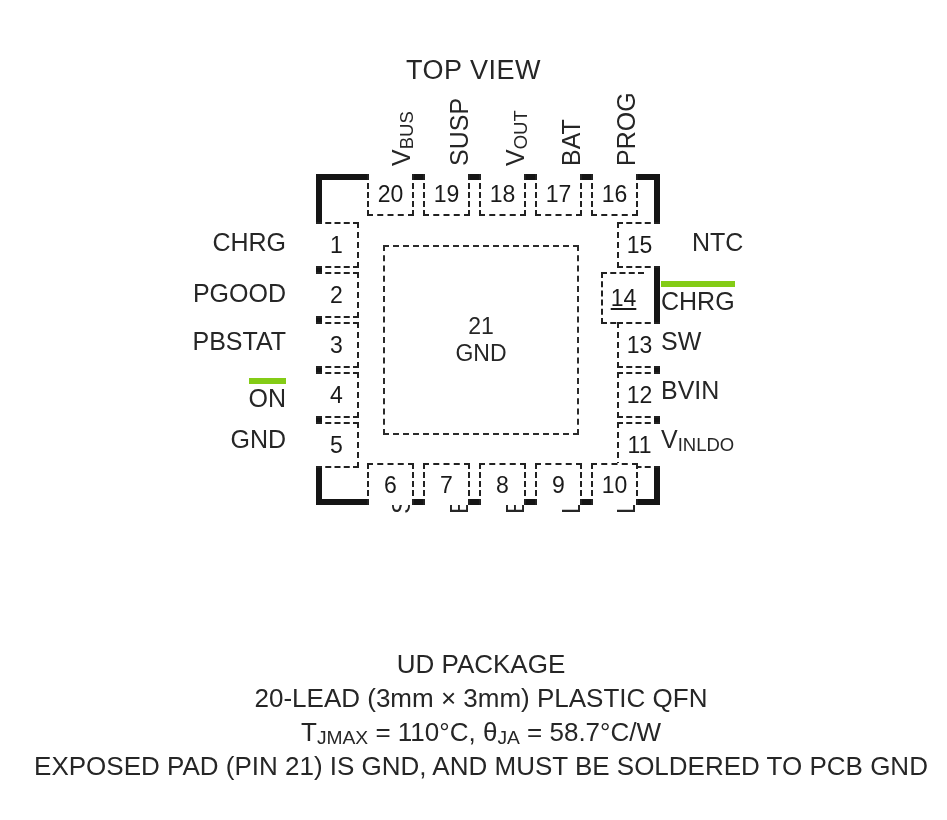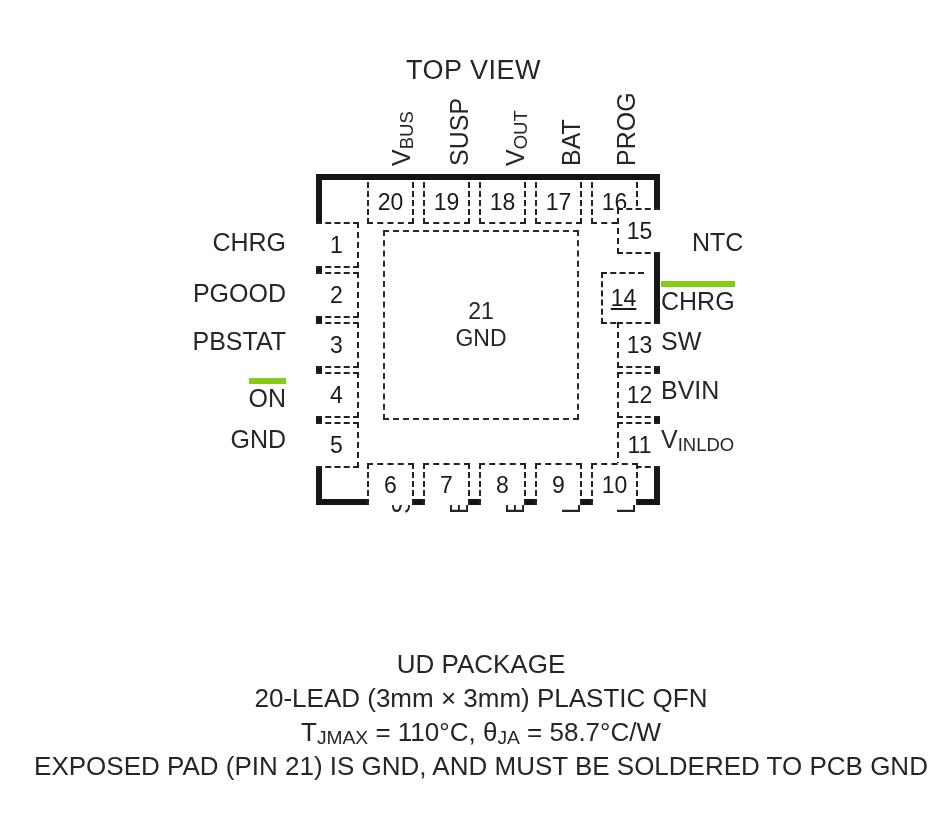--- a/index.html
+++ b/index.html
@@ -37,21 +37,21 @@
     height: 331px;
     border: 6px solid #151515;
     box-sizing: border-box;
     background: #ffffff;
   }
 
   
   #exposed-pad {
     position: absolute;
     left: 383px;
-    top: 230px;
+    top: 245px;
     width: 196px;
     height: 190px;
     border: 2px dashed #2b2b2b;
     box-sizing: border-box;
     display: flex;
     flex-direction: column;
     align-items: center;
     justify-content: center;
     line-height: 1.18;
     font-size: 23px;
@@ -68,21 +68,20 @@
     display: flex;
     align-items: center;
     justify-content: center;
     line-height: 1;
   }
   .pin-top {
     border-left: 2px dashed #222;
     border-right: 2px dashed #222;
     border-bottom: 2px dashed #222;
     border-top: none;
-    margin-top: 8px;
   }
   .pin-bottom {
     border-left: 2px dashed #222;
     border-right: 2px dashed #222;
     border-top: 2px dashed #222;
     border-bottom: none;
   }
   .pin-left {
     border-top: 2px dashed #222;
     border-right: 2px dashed #222;
@@ -238,21 +237,21 @@
 <div class="pin-box pin-left" style="left:316px; top:322px; width:43px; height:46px;">
   <span>3</span>
 </div>
 <div class="pin-box pin-left" style="left:316px; top:372px; width:43px; height:46px;">
   <span>4</span>
 </div>
 <div class="pin-box pin-left" style="left:316px; top:422px; width:43px; height:46px;">
   <span>5</span>
 </div>
 
-<div class="pin-box pin-right" style="left:617px; top:208px; width:43px; height:46px;text-align:center;">
+<div class="pin-box pin-right" style="left:617px; top:222px; width:43px; height:46px;text-align:center;">
   <span>15</span>
 </div>
 <div class="pin-box pin-right" style="left:601px; top:272px; width:43px; height:52px;text-decoration:underline;">
   <span>14</span>
 </div>
 <div class="pin-box pin-right" style="left:617px; top:322px; width:43px; height:46px;">
   <span>13</span>
 </div>
 <div class="pin-box pin-right" style="left:617px; top:372px; width:43px; height:46px;">
   <span>12</span>

